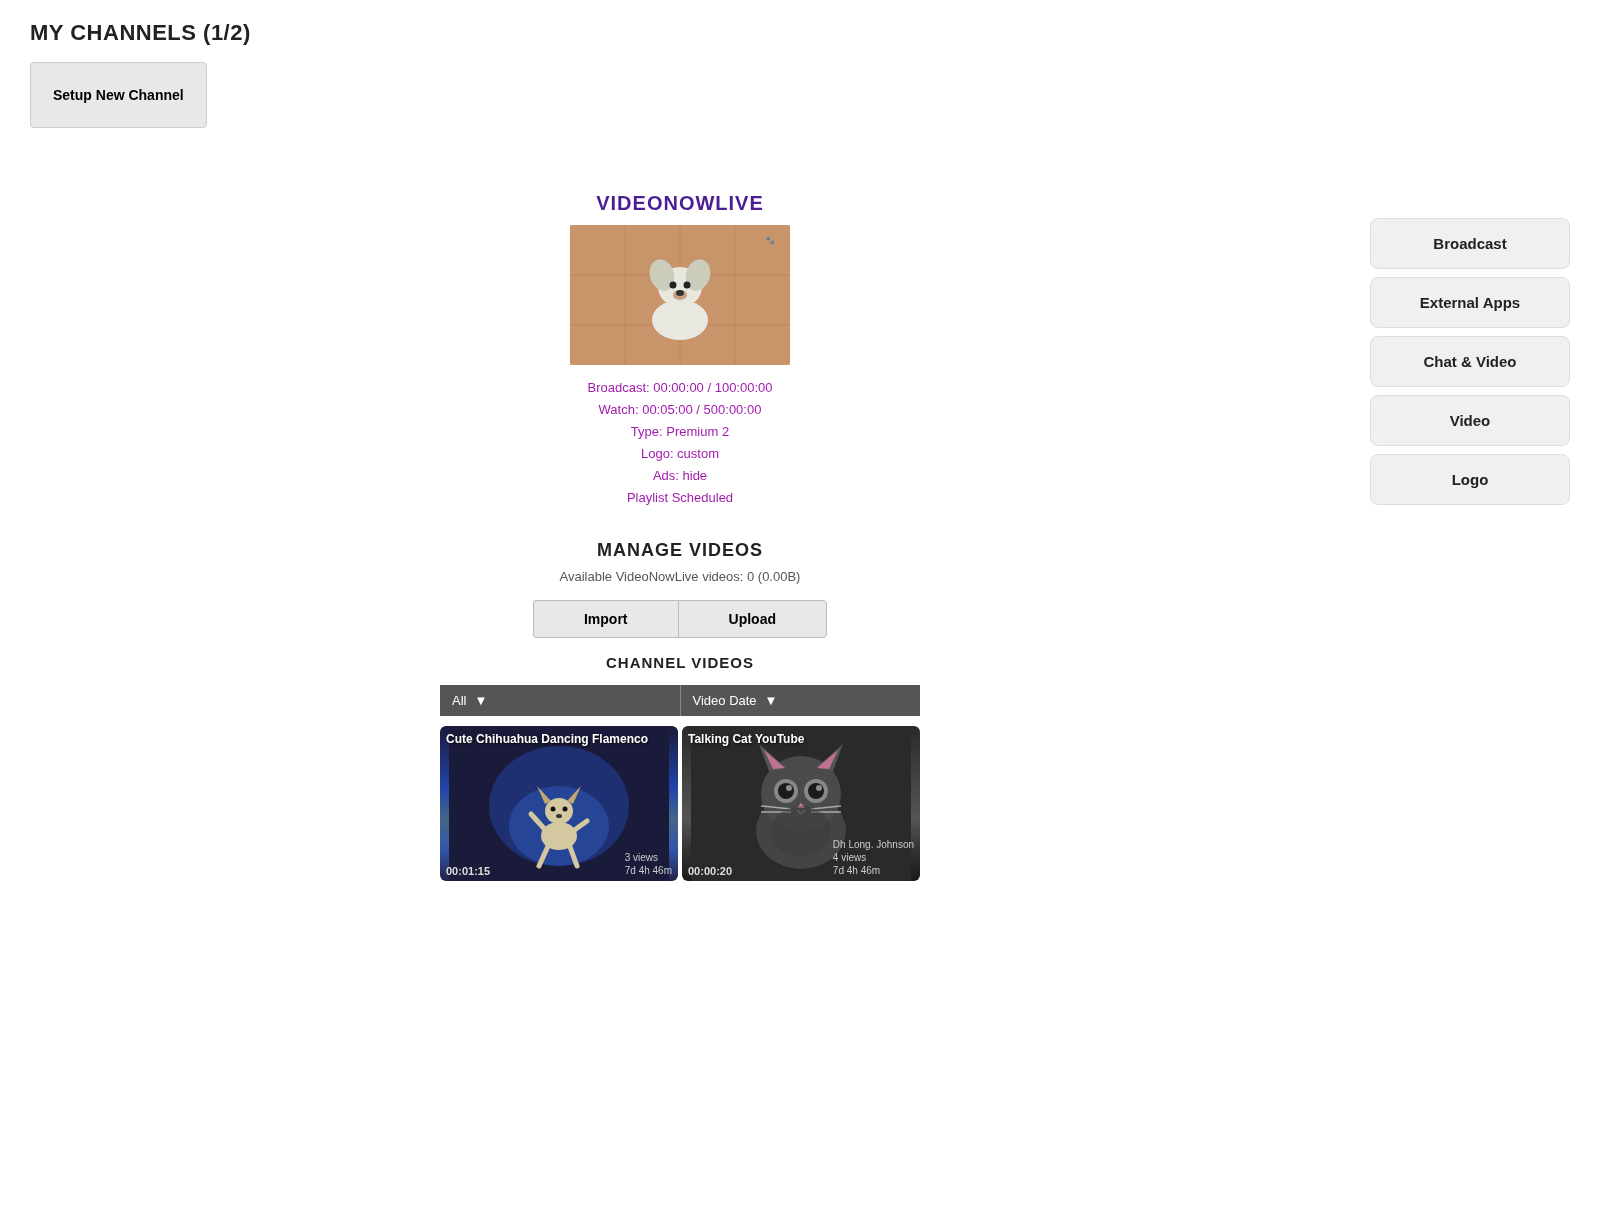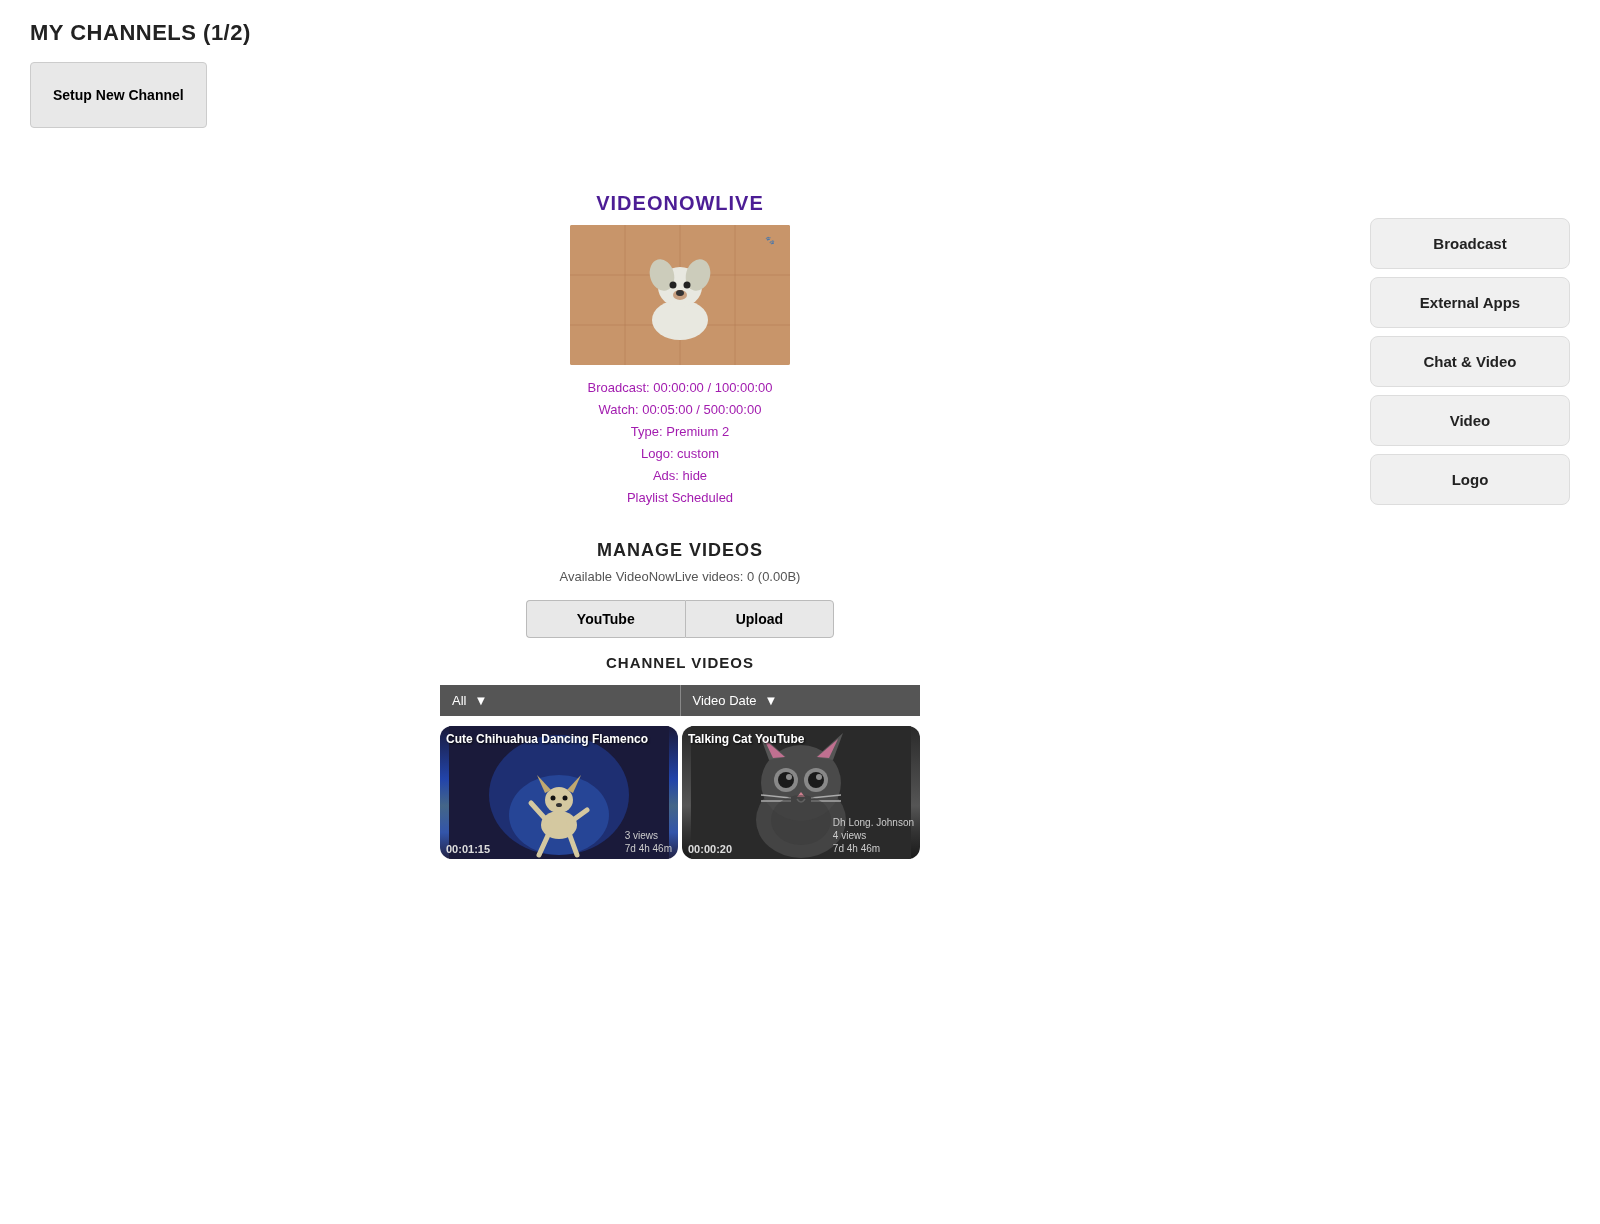--- a/index.html
+++ b/index.html
@@ -158,23 +158,23 @@
 
     .video-grid {
       display: flex;
       gap: 4px;
       width: 480px;
     }
 
     .video-card {
       flex: 1;
       position: relative;
-      border-radius: 12px;
+      border-radius: 6px;
       overflow: hidden;
-      height: 133px;
+      height: 155px;
     }
 
     .video-bg-chihuahua {
       width: 100%;
       height: 100%;
       background: linear-gradient(180deg, #1a1a3a 0%, #2244aa 40%, #446688 60%, #3355aa 80%, #222244 100%);
       display: flex;
       align-items: center;
       justify-content: center;
       position: relative;
@@ -303,21 +303,21 @@
       <div>Logo: custom</div>
       <div>Ads: hide</div>
       <div>Playlist Scheduled</div>
     </div>
 
     <div class="section-title">MANAGE VIDEOS</div>
 
     <div class="available-videos">Available VideoNowLive videos: 0 (0.00B)</div>
 
     <div class="action-buttons">
-      <button class="action-btn">YouTube</button>
+      <button class="action-btn">Import</button>
       <button class="action-btn">Upload</button>
     </div>
 
     <div class="channel-videos-title">CHANNEL VIDEOS</div>
 
     <div class="filter-bar">
       <div class="filter-select">
         <span>All</span>
         <span class="filter-arrow">▼</span>
       </div>

